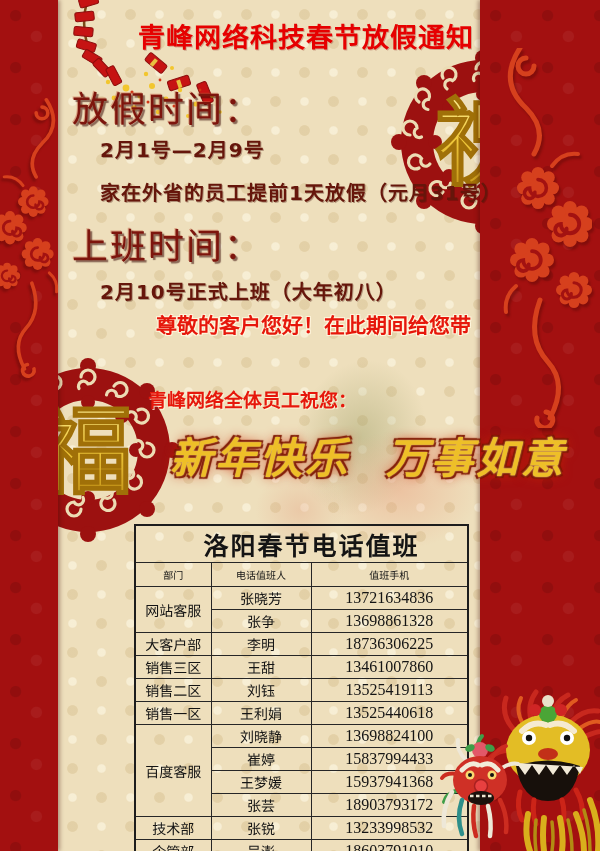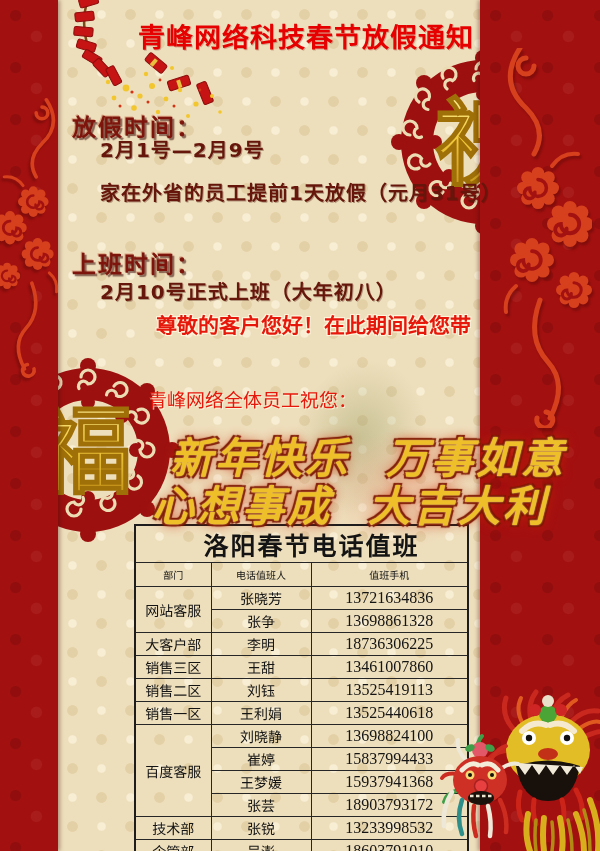--- a/index.html
+++ b/index.html
@@ -36,34 +36,34 @@
   .lions{position:absolute;left:428px;top:688px;width:172px;height:163px;z-index:5;}
   .koi{position:absolute;z-index:1;border-radius:50%;}
   .koi1{left:295px;top:358px;width:130px;height:160px;background:radial-gradient(ellipse,rgba(140,145,85,.38),rgba(140,145,85,0) 70%);transform:rotate(18deg);}
   .koi2{left:320px;top:430px;width:160px;height:120px;background:radial-gradient(ellipse,rgba(232,140,110,.34),rgba(232,140,110,0) 70%);}
   .koi3{left:255px;top:470px;width:90px;height:80px;background:radial-gradient(ellipse,rgba(226,150,120,.30),rgba(226,150,120,0) 70%);}
   
   .txt{position:absolute;z-index:4;white-space:nowrap;}
   .page-title{left:62px;top:16px;width:488px;text-align:center;
     font-size:27px;font-weight:bold;color:#e60000;letter-spacing:1px;
     text-shadow:1px 1px 0 rgba(120,0,0,.25);}
-  .section-heading{font-size:24px;font-weight:bold;color:#7d150d;letter-spacing:2px;
-    text-shadow:2px 2px 1px rgba(56,8,4,.55), -1px -1px 0 rgba(196,96,64,.45);margin-top:28px;}
+  .section-heading{font-size:36px;font-weight:normal;color:#7d150d;letter-spacing:2px;
+    text-shadow:2px 2px 1px rgba(56,8,4,.55), -1px -1px 0 rgba(196,96,64,.45);}
   .heading-holiday{left:72px;top:80px;}
   .heading-work{left:72px;top:217px;}
   .maroon-line{font-size:20px;font-weight:bold;color:#66160b;letter-spacing:1px;
     text-shadow:1px 1px 0 rgba(70,15,6,.35);}
   .holiday-line1{left:100px;top:134px;}
   .holiday-line2{left:100px;top:177px;}
   .work-line1{left:100px;top:264px;margin-top:12px;}
   .apology{left:128px;top:310px;width:345px;white-space:normal;
     font-size:21px;font-weight:bold;color:#e6170b;line-height:33px;
     text-shadow:1px 1px 0 rgba(255,246,222,.9),-1px -1px 0 rgba(255,246,222,.9),1px -1px 0 rgba(255,246,222,.9),-1px 1px 0 rgba(255,246,222,.9);text-align:center;}
   .apology .indent{padding-left:26px;}
-  .wish-intro{left:148px;top:385px;font-size:19px;font-weight:normal;color:#e6170b;
+  .wish-intro{left:148px;top:385px;font-size:19px;font-weight:bold;color:#e6170b;
     text-shadow:1px 1px 0 rgba(255,246,222,.8);}
   .gold-line{font-family:"DejaVu Serif","Liberation Serif",serif;font-style:italic;font-weight:bold;
     font-size:42px;letter-spacing:3px;color:#eebf28;
     text-shadow:0 0 2px #f9e388,2px 2px 1px #7c1400,-2px -2px 1px #7c1400,2px -2px 1px #7c1400,-2px 2px 1px #7c1400,0 0 12px rgba(205,40,5,.95);}
   .gold-line1{left:170px;top:424px;}
   .gold-line2{left:152px;top:472px;}
   .gold-gap{display:inline-block;width:36px;}
   
   .duty-table{position:absolute;left:134px;top:524px;width:333px;z-index:2;
     border-collapse:collapse;table-layout:fixed;color:#141414;}
@@ -190,23 +190,20 @@
   <div class="txt section-heading heading-work">上班时间：</div>
   <div class="txt maroon-line work-line1">2月10号正式上班（大年初八）</div>
 
   <div class="txt apology">
     <div class="indent">尊敬的客户您好！在此期间给您带</div>
   </div>
 
   <div class="txt wish-intro">青峰网络全体员工祝您：</div>
   <div class="txt gold-line gold-line1">
     <span>新年快乐</span><span class="gold-gap"></span><span>万事如意</span>
-  </div>
-  <div class="txt gold-line gold-line2">
-    <span>心想事成</span><span class="gold-gap"></span><span>大吉大利</span>
   </div>
 
   <table class="duty-table">
     <colgroup>
         <col class="c-dept">
         <col class="c-name">
         <col class="c-phone">
       </colgroup>
     <thead>
       <tr>

